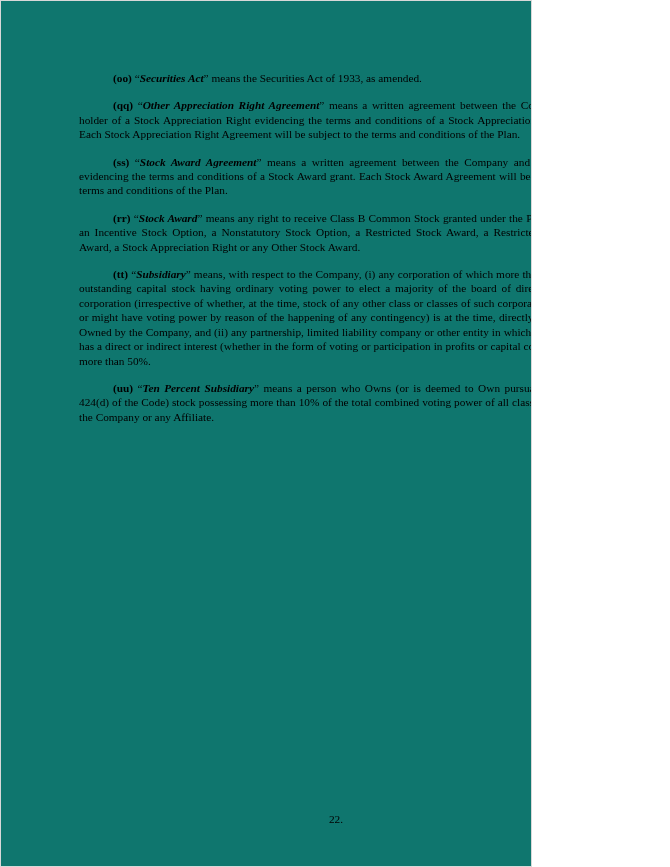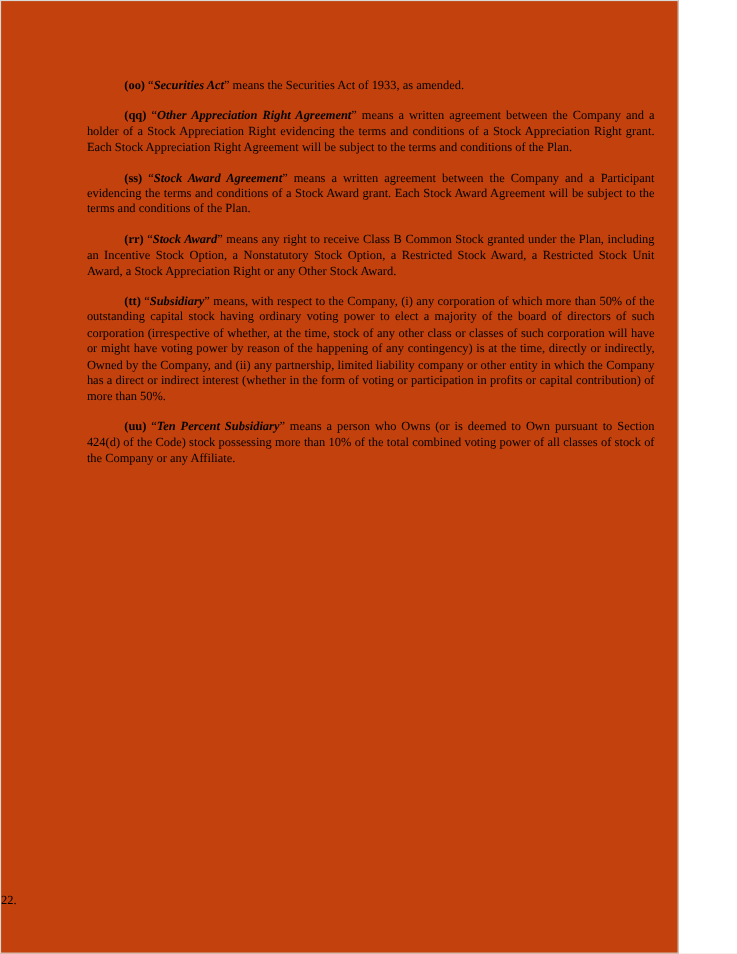--- a/index.html
+++ b/index.html
@@ -9,24 +9,24 @@
   }
   body {
     width: 670px;
     height: 867px;
     font-family: "Liberation Serif", serif;
     color: #000000;
     position: relative;
   }
   .page {
     position: relative;
-    width: 617px;
+    width: 532px;
     height: 867px;
     box-sizing: border-box;
-    background: #c2410c;
+    background: #0f766e;
     border: 1px solid #d8d8d8;
     overflow: hidden;
   }
   .content {
     position: absolute;
     left: 78px;
     top: 70px;
     width: 516px;
   }
   .para {
@@ -49,21 +49,21 @@
   }
   .quote {
     font-weight: normal;
     font-style: normal;
   }
   .footer {
     position: absolute;
     left: 0;
     top: 812px;
     width: 670px;
-    text-align: left;
+    text-align: center;
     font-size: 11.3px;
   }
 </style>
 </head>
 <body>
 
 <div class="page">
   <div class="content">
 
     <p class="para">

